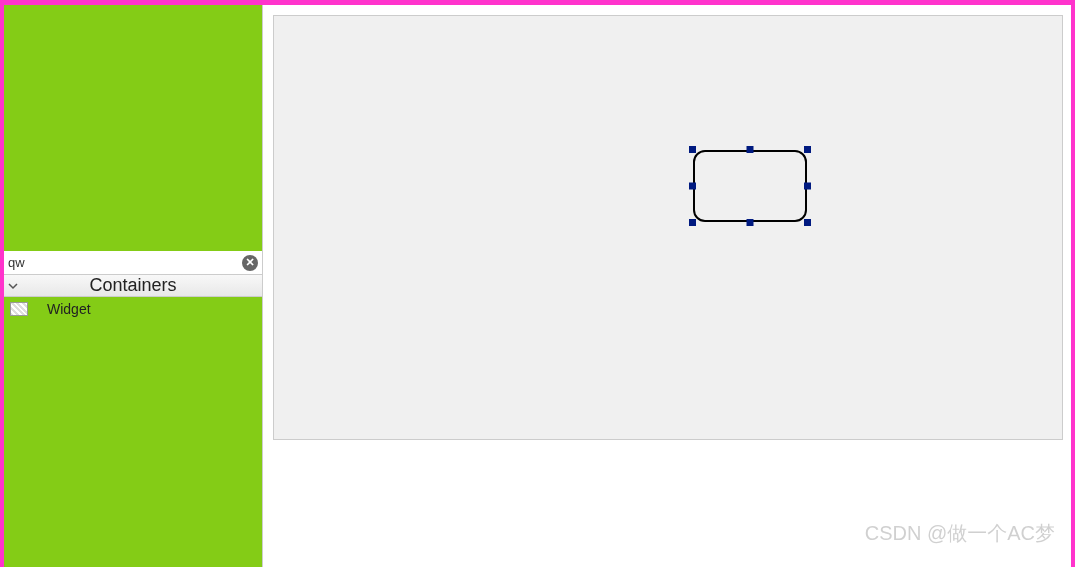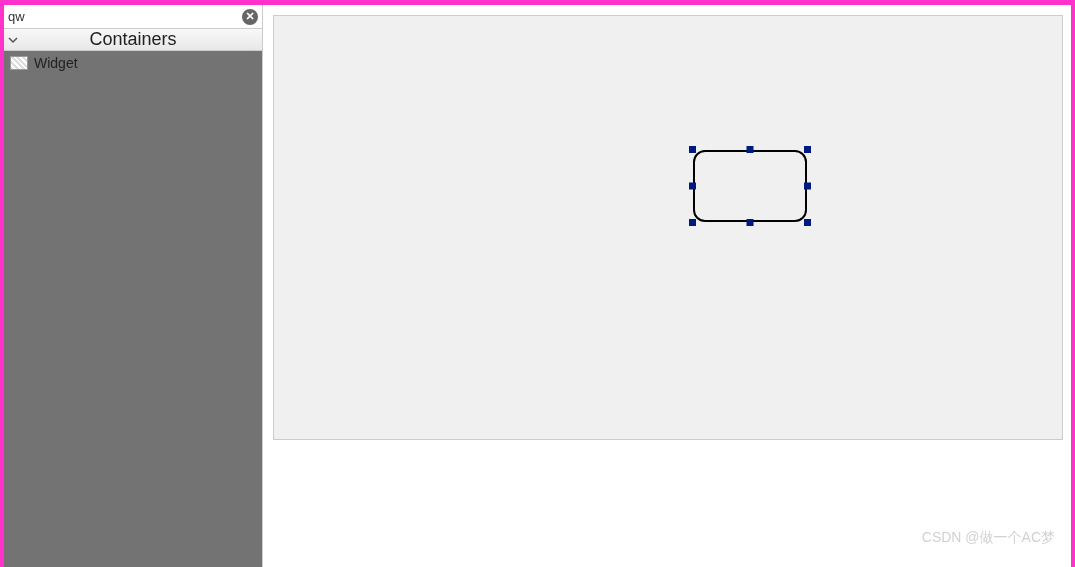--- a/index.html
+++ b/index.html
@@ -22,24 +22,25 @@
     .main-layout {
       display: flex;
       width: 100%;
       height: 100%;
       padding-top: 5px;
       padding-left: 4px;
       padding-right: 4px;
     }
     .sidebar {
       width: 259px;
-      background: #737373;
+      background: #84cc16;
       display: flex;
       flex-direction: column;
       border-right: 1px solid #ccc;
+      justify-content: center;
     }
     .search-row {
       display: flex;
       align-items: center;
       height: 24px;
       border-bottom: 1px solid #ccc;
       background: #fff;
       padding: 0 4px;
     }
     .search-input {
@@ -105,20 +106,21 @@
       position: relative;
       background: repeating-linear-gradient(
         45deg,
         #ddd 0, #ddd 2px,
         #fff 2px, #fff 4px
       );
     }
     .palette-label {
       font-size: 14px;
       color: #222;
+      margin-left: 13px;
     }
     .canvas-area {
       flex: 1;
       background: #fff;
       padding: 10px 0 0 10px;
       position: relative;
     }
     .canvas-grid {
       position: relative;
       background-color: #f0f0f0;
@@ -159,21 +161,21 @@
     .h-ml { left: 0; top: 50%; transform: translateY(-50%); }
     .h-mr { right: 0; top: 50%; transform: translateY(-50%); }
     .h-bl { left: 0; bottom: 0; }
     .h-bc { left: 50%; bottom: 0; transform: translateX(-50%); }
     .h-br { right: 0; bottom: 0; }
     .watermark {
       position: absolute;
       right: 20px;
       bottom: 20px;
       color: rgba(120,120,120,0.35);
-      font-size: 14px;
+      font-size: 20px;
       font-family: sans-serif;
       pointer-events: none;
     }
   </style>
 </head>
 <body>
 
 <div class="app-border"></div>
 
 <div class="main-layout">

